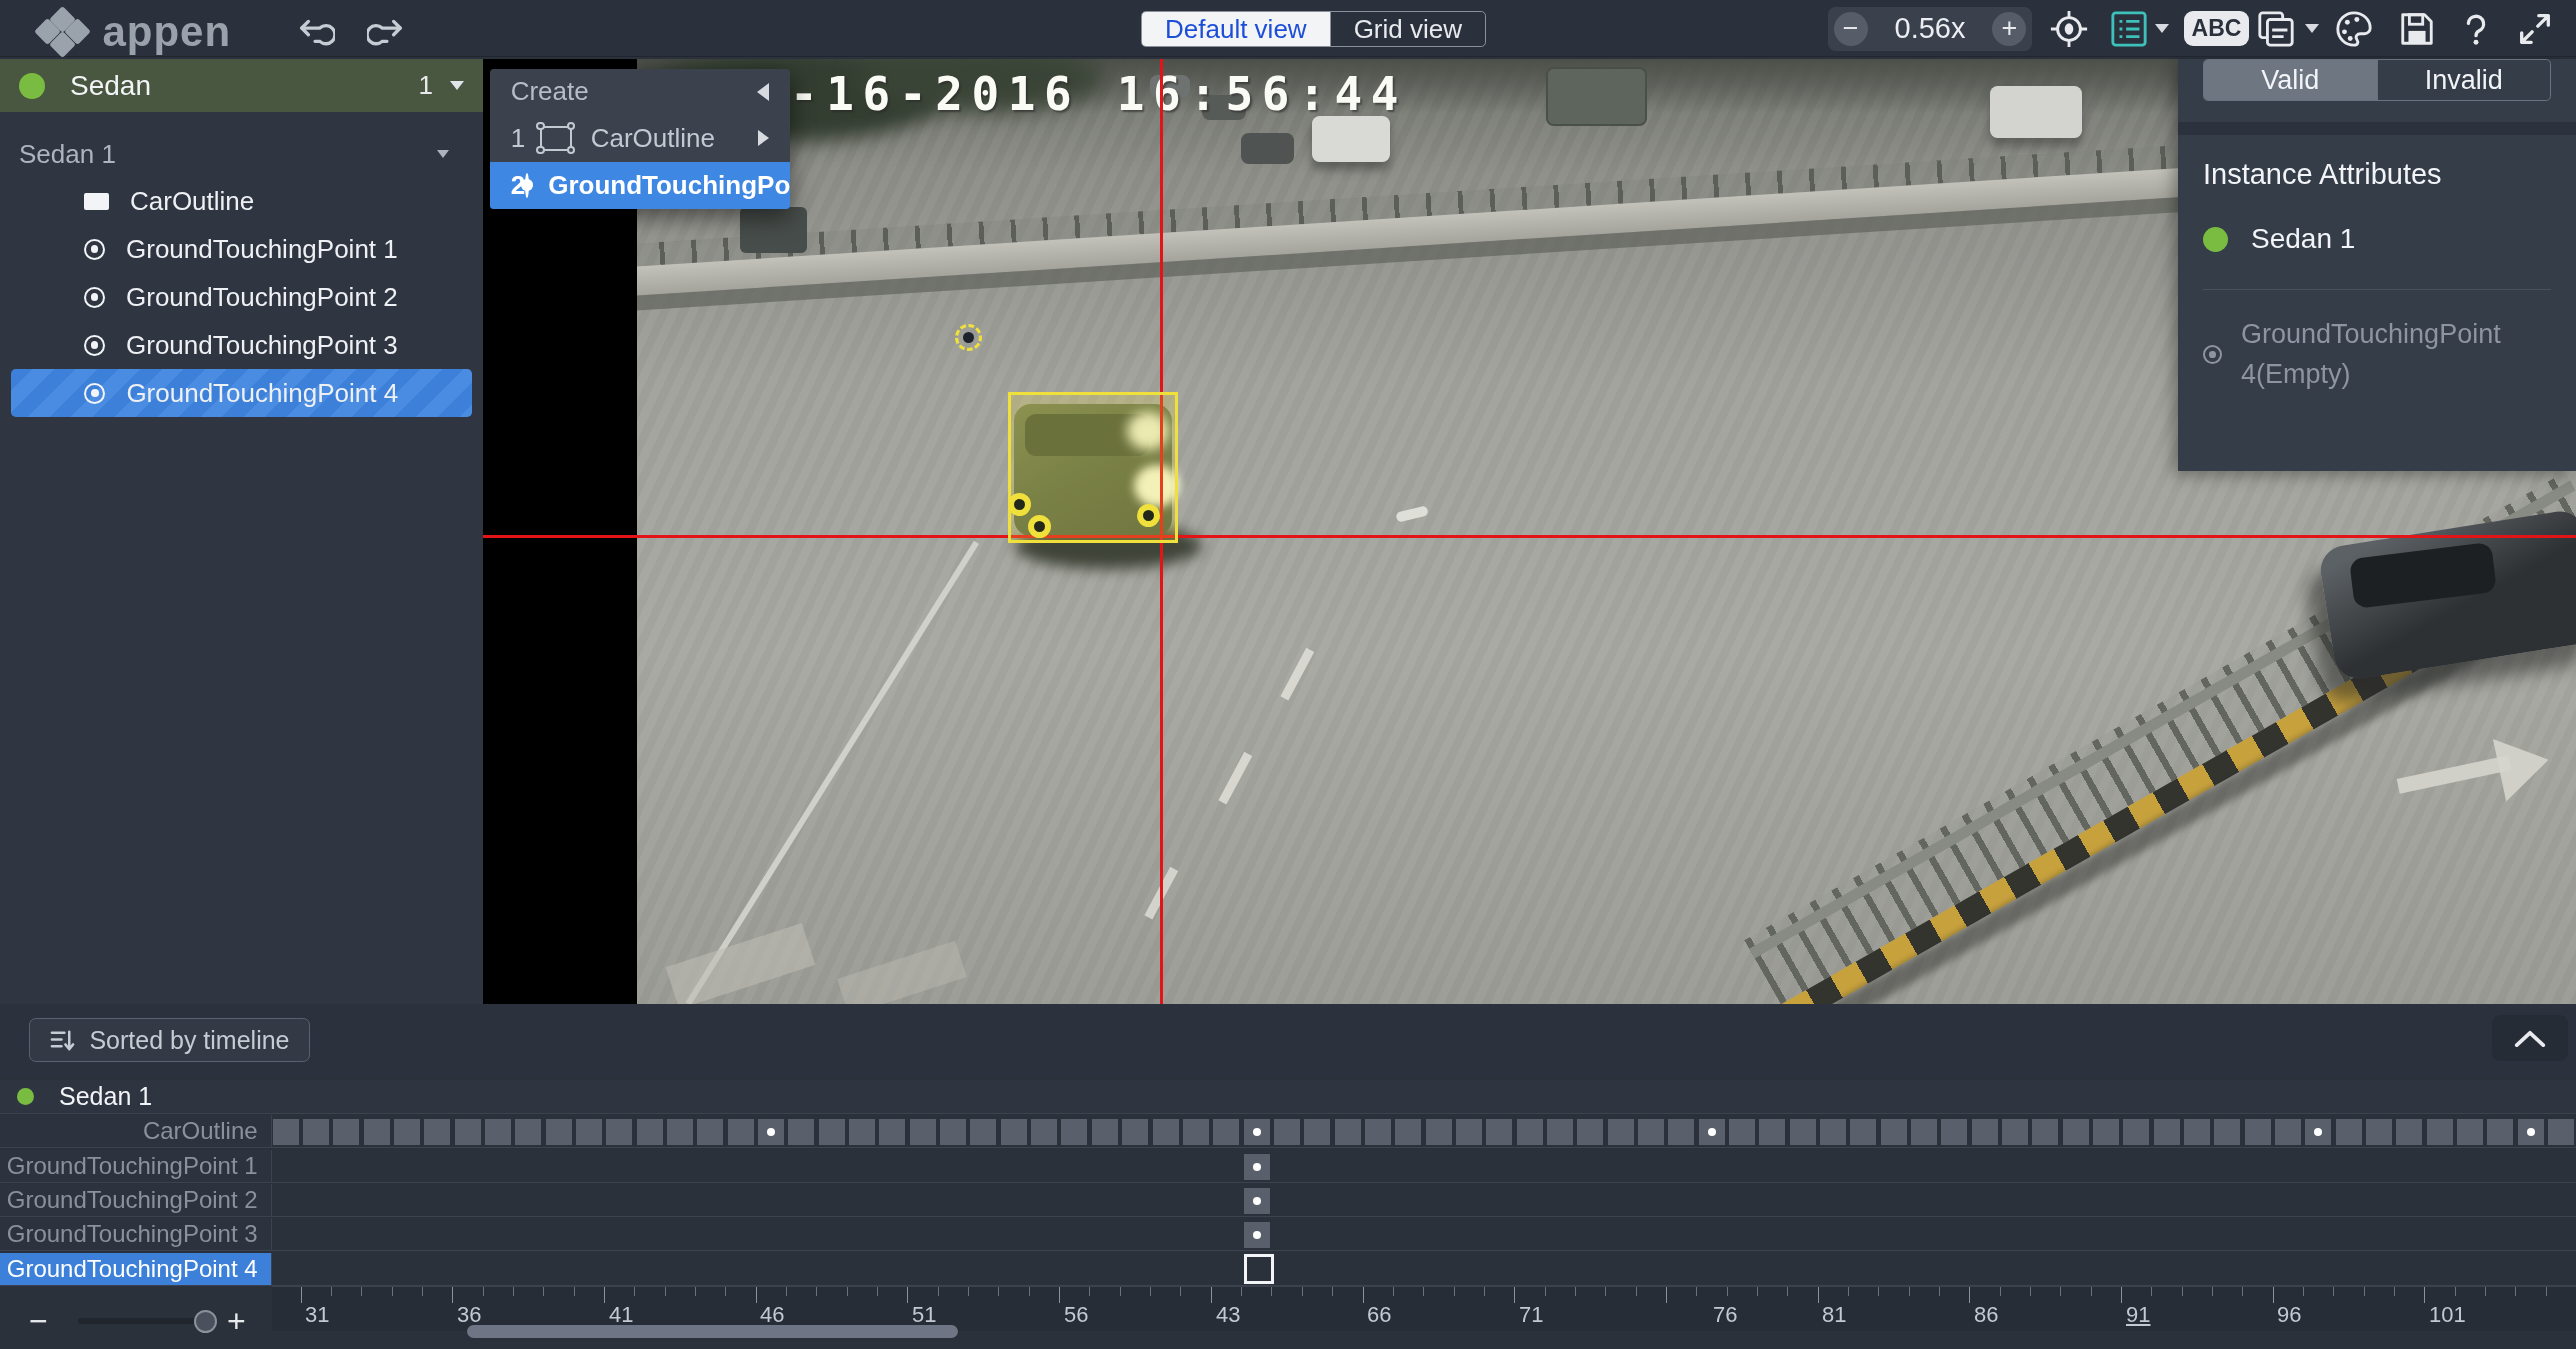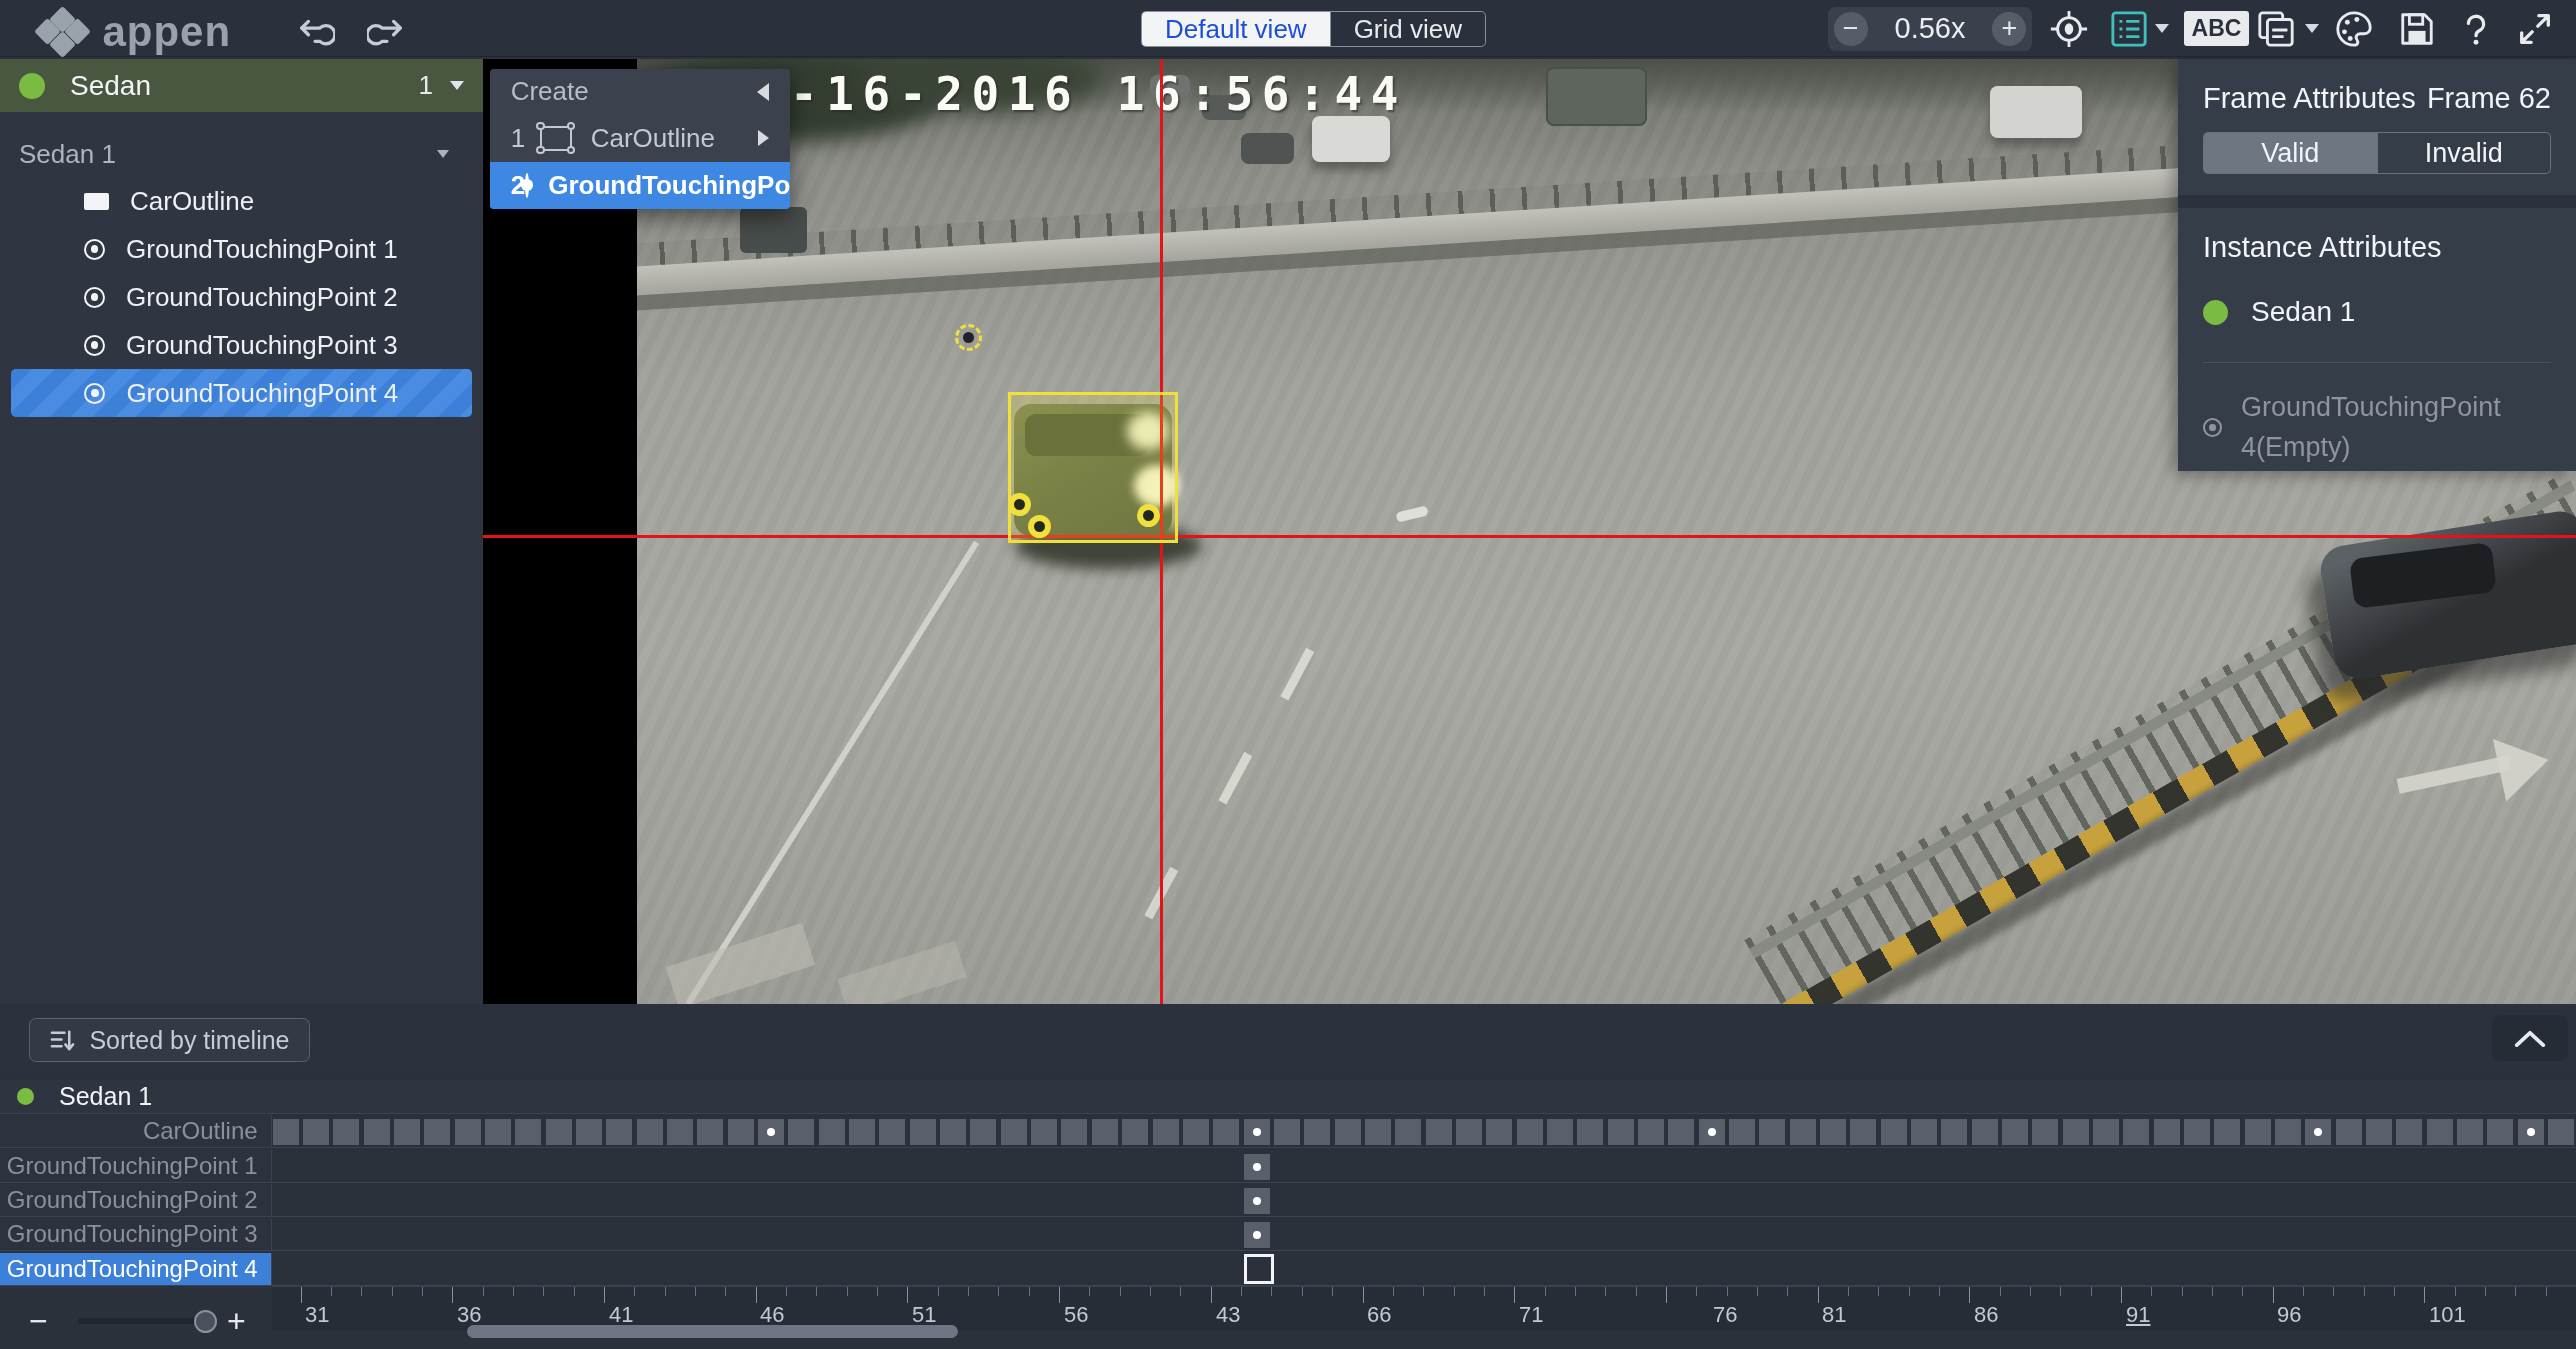--- a/index.html
+++ b/index.html
@@ -19,21 +19,21 @@
   .logo-text{ font-size:42px; font-weight:bold; color:#99a1ab; letter-spacing:1px; }
   .tb-icon{ position:absolute; top:9.5px; width:44px; height:38px; display:flex; align-items:center; justify-content:center; cursor:pointer; }
   .view-toggle{ position:absolute; left:1141px; top:11.4px; height:36px; display:flex; border:1px solid #8b919b; border-radius:4.8px; overflow:hidden; z-index:61; }
   .view-toggle .vt{ padding:0 23px; display:flex; align-items:center; font-size:26px; }
   .vt-active{ background:#f3f4f6; color:#1d4ed8; }
   .vt-inactive{ background:transparent; color:#e8eaee; border-left:1px solid #8b919b; }
   .zoom-group{ position:absolute; left:1828px; top:6.7px; width:204px; height:44px; background:#3a414d; border-radius:7.6px; display:flex; align-items:center; justify-content:space-between; padding:0 5.7px; }
   .zoom-btn{ width:34px; height:34px; border-radius:50%; background:#565d69; color:#e8eaee; display:flex; align-items:center; justify-content:center; font-size:27px; cursor:pointer; }
   .zoom-val{ font-size:29px; color:#eceef2; }
   .caret-down{ width:0; height:0; border-left:7.6px solid transparent; border-right:7.6px solid transparent; border-top:9.5px solid #d7dbe1; display:inline-block; }
-  .abc-chip{ background:#e8eaed; color:#2a313c; font-weight:bold; font-size:23px; border-radius:3px; padding:3.8px 7.6px; }
+  .abc-chip{ background:#e8eaed; color:#2a313c; font-weight:bold; font-size:23px; border-radius:9px; padding:3.8px 7.6px; }
   
   .sidebar{ position:absolute; left:0; top:59px; width:483px; height:945px; background:#2f3642; z-index:40; }
   .sb-tabs{ position:relative; height:61px; border-bottom:1.9px solid #232933; display:flex; }
   .sb-tab{ font-size:27px; display:flex; align-items:center; justify-content:center; width:181px; cursor:pointer; }
   .sb-tab.active{ color:#f2f4f7; } .sb-tab.inactive{ color:#8b919b; }
   .sb-underline{ position:absolute; left:0; bottom:-1.9px; width:181px; height:4.8px; background:#9aa1ab; }
   .group-row{ position:relative; height:53px; display:flex; align-items:center; padding:0 19px; cursor:pointer; }
   .g-sedan{ background:#4a5740; }
   .g-bus{ background:#3a414d; border-top:1.9px solid #272d37; border-bottom:1.9px solid #272d37; position:absolute; left:0; top:437px; width:483px; }
   .dot{ border-radius:50%; display:inline-block; }
@@ -345,24 +345,20 @@
       </div>
       <div class="cm-item cm-sel">
         <span class="num">2</span>
         <span class="cm-circle"></span>
         <span class="cm-lbl">GroundTouchingPoint</span>
       </div>
     </div>
   </div>
 
   <div class="rpanel">
-    <div class="rp-row1">
-      <span class="rp-title">Frame Attributes</span>
-      <span class="rp-frame">Frame 62</span>
-    </div>
     <div class="seg">
       <div class="seg-opt seg-sel">Valid</div>
       <div class="seg-opt" style="border-left:1px solid #6a7280;">Invalid</div>
     </div>
     <div class="rp-gap"></div>
     <div class="rp-sec2">
       <div class="rp-title">Instance Attributes</div>
       <div class="rp-inst">
         <span class="dot" style="width:25px;height:25px;background:#7abc41;"></span>
         <span class="rp-inst-label">Sedan 1</span>

